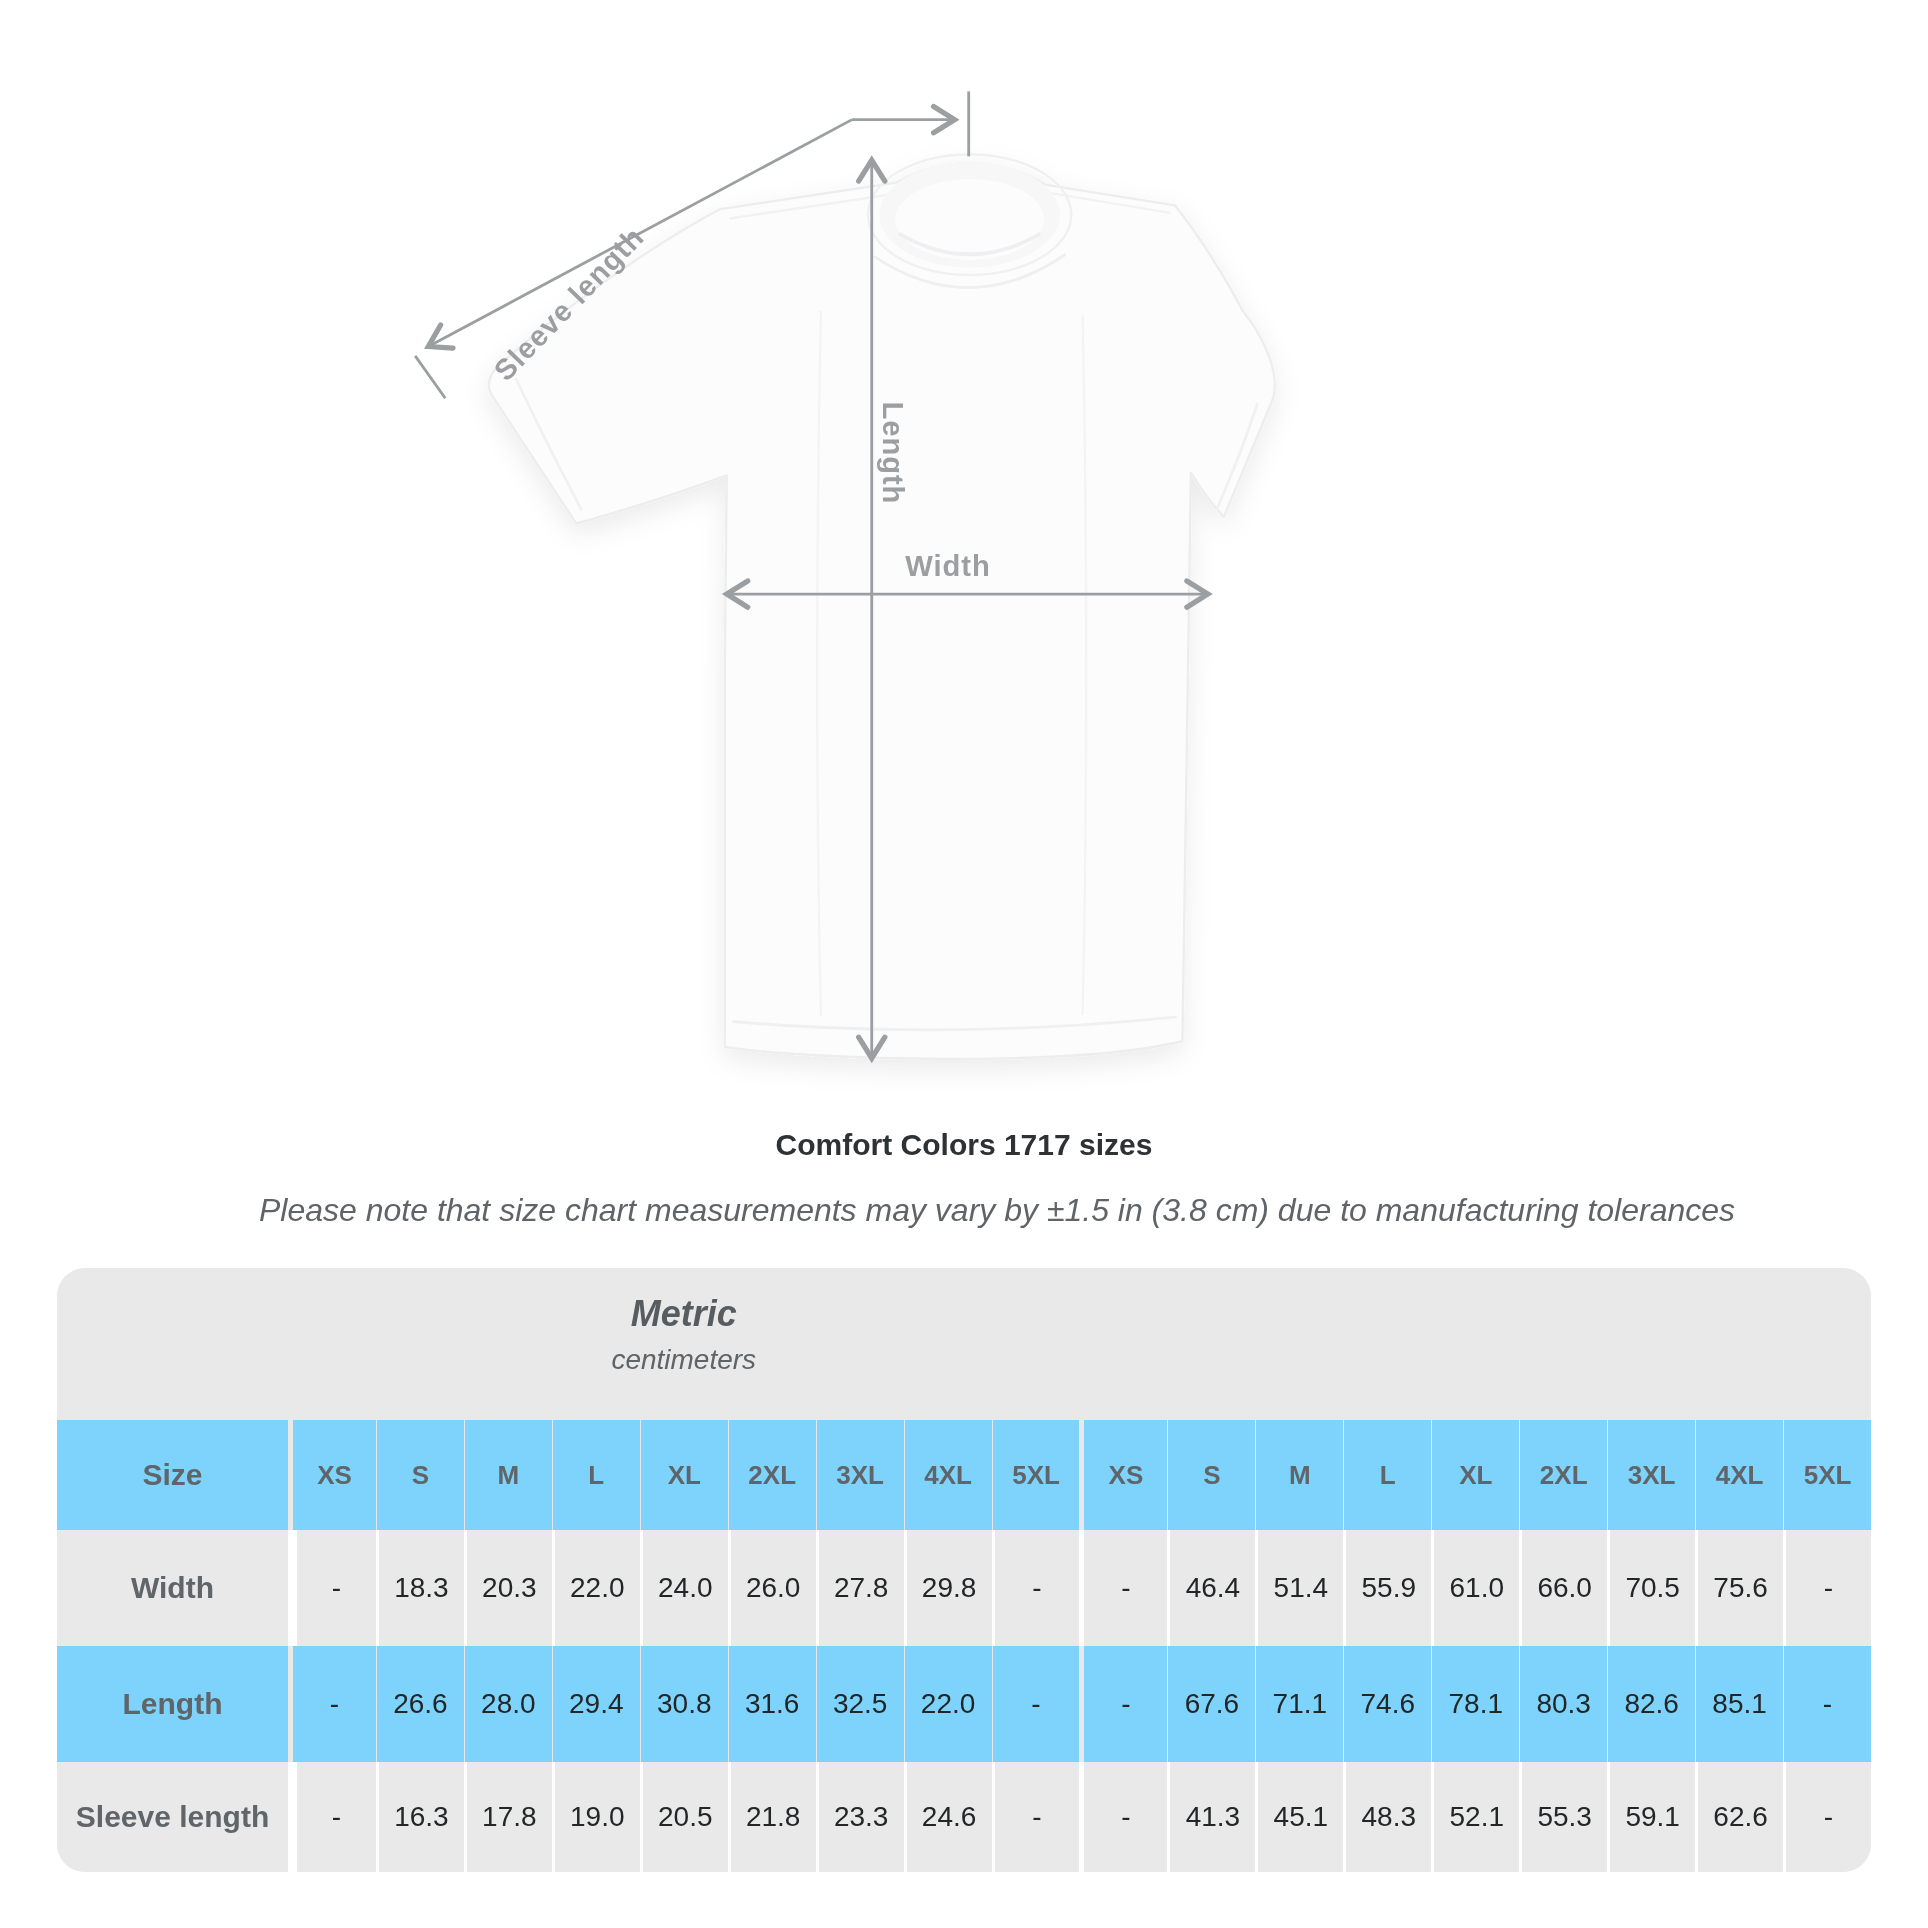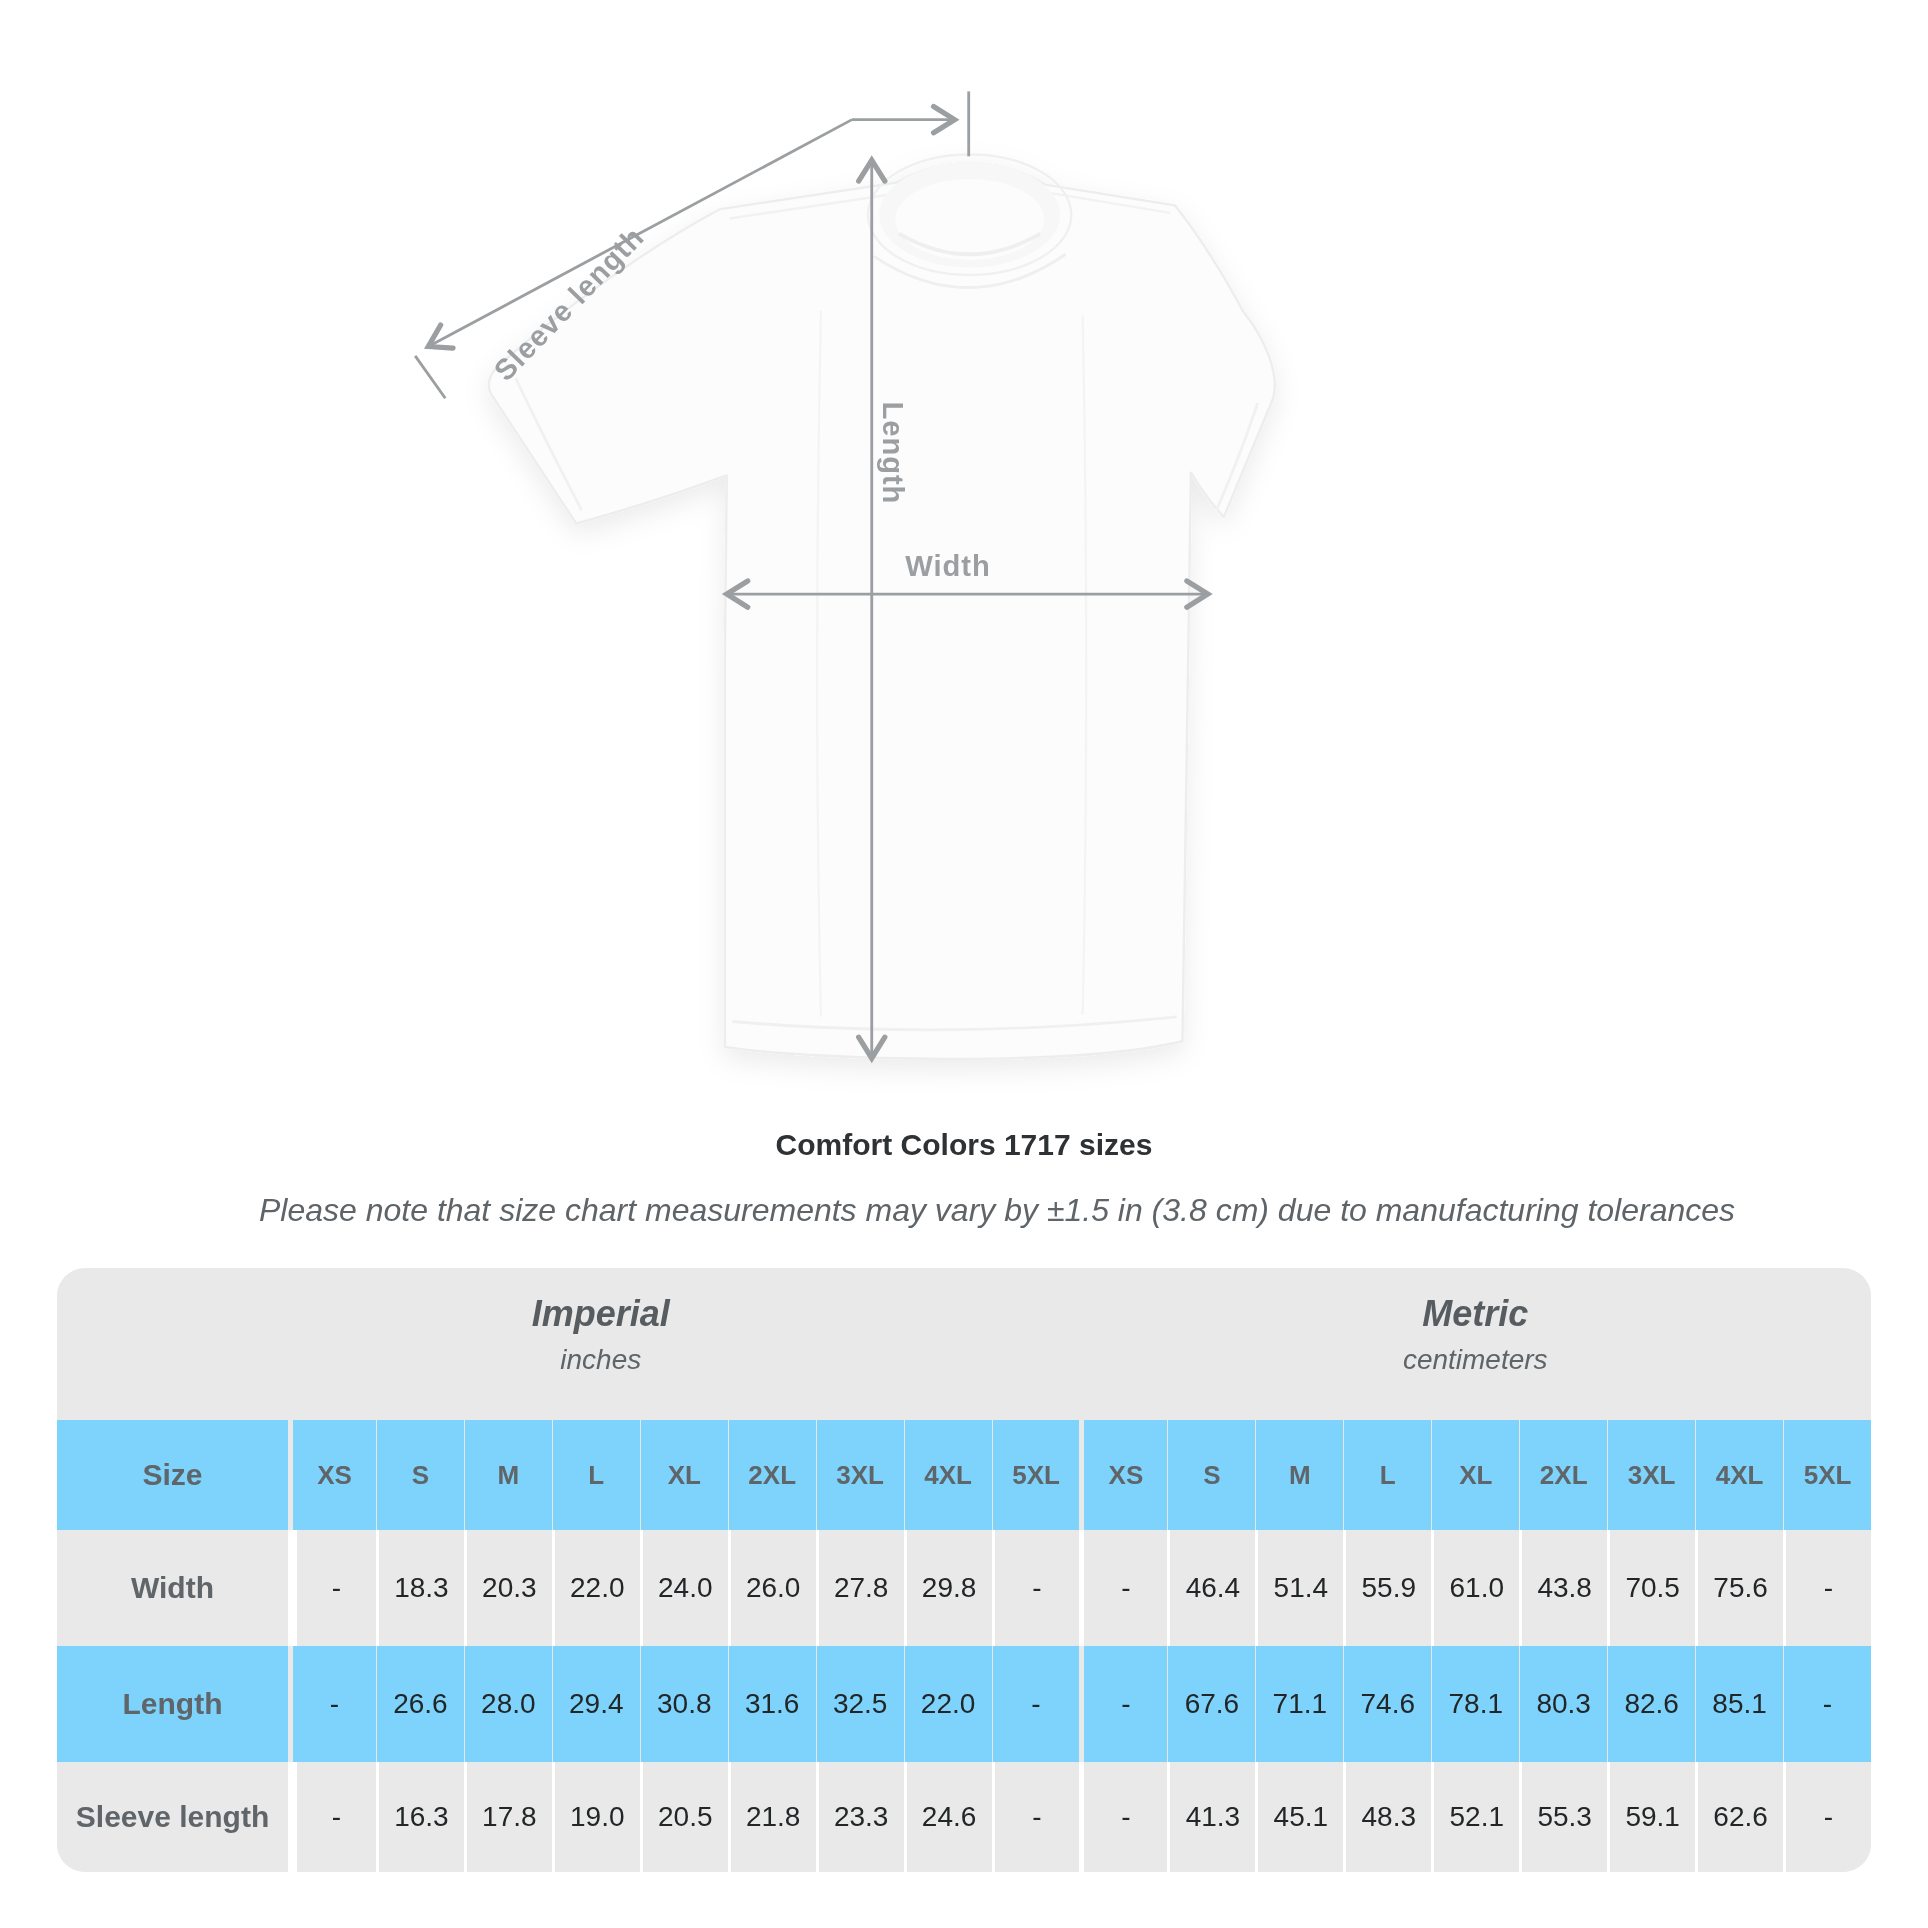--- a/index.html
+++ b/index.html
@@ -108,24 +108,20 @@
     <text class="arrow-label" transform="translate(938,481) rotate(90)" text-anchor="middle" dominant-baseline="auto">Length</text>
     <text class="arrow-label" x="1007" y="612" text-anchor="middle">Width</text>
   </svg>
 
   <div class="title">Comfort Colors 1717 sizes</div>
   <div class="subtitle">Please note that size chart measurements may vary by ±1.5 in (3.8 cm) due to manufacturing tolerances</div>
 
   <div class="size-table">
     <div class="band">
       <div class="band-cell"></div>
-      <div class="band-cell imperial">
-        <div class="sec-title">Imperial</div>
-        <div class="sec-sub">inches</div>
-      </div>
       <div class="band-cell">
         <div class="sec-title">Metric</div>
         <div class="sec-sub">centimeters</div>
       </div>
     </div>
     <div id="table-rows">
         <div class="trow hrow rw">
           <div class="cell lab">Size</div>
           <div class="cell hd first">XS</div>
           <div class="cell hd">S</div>
@@ -155,21 +151,21 @@
           <div class="cell ">24.0</div>
           <div class="cell ">26.0</div>
           <div class="cell ">27.8</div>
           <div class="cell ">29.8</div>
           <div class="cell ">-</div>
           <div class="cell  sec">-</div>
           <div class="cell ">46.4</div>
           <div class="cell ">51.4</div>
           <div class="cell ">55.9</div>
           <div class="cell ">61.0</div>
-          <div class="cell ">43.8</div>
+          <div class="cell ">66.0</div>
           <div class="cell ">70.5</div>
           <div class="cell ">75.6</div>
           <div class="cell ">-</div>
         </div>
         <div class="trow r2 rw">
           <div class="cell lab">Length</div>
           <div class="cell  first">-</div>
           <div class="cell ">26.6</div>
           <div class="cell ">28.0</div>
           <div class="cell ">29.4</div>

